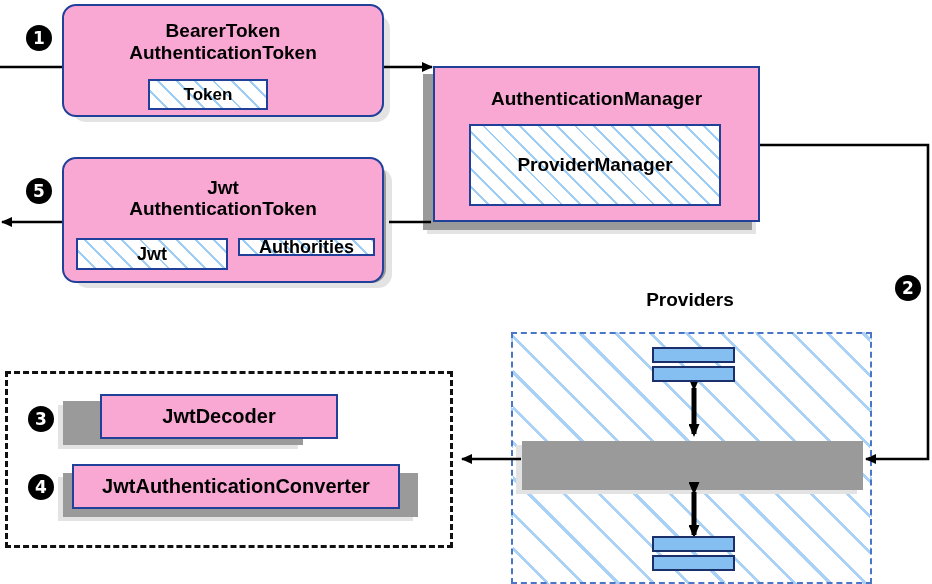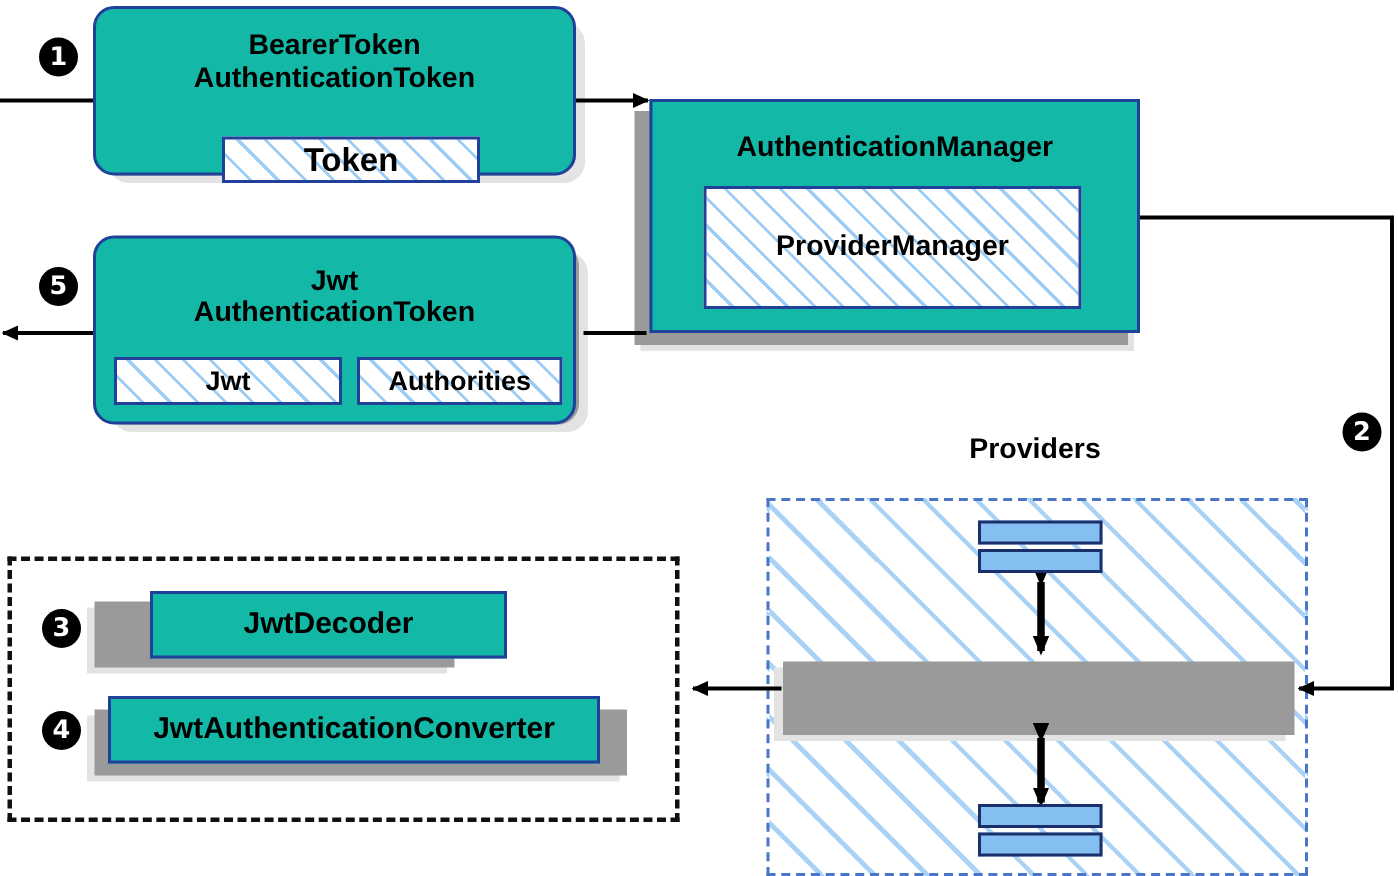--- a/index.html
+++ b/index.html
@@ -15,21 +15,21 @@
     position: relative;
     width: 932px;
     height: 584px;
     background: #ffffff;
     overflow: hidden;
   }
   
   .node {
     position: absolute;
     box-sizing: border-box;
-    background: #14b8a6;
+    background: #f9a8d4;
     border: 2px solid #20409a;
     color: #000000;
     font-weight: bold;
     display: flex;
     flex-direction: column;
     align-items: center;
     justify-content: center;
     text-align: center;
     line-height: 1.12;
     z-index: 6;
@@ -166,37 +166,37 @@
 
   <div class="bullet" style="left:26px; top:25px;">1</div>
 
   <div class="rounded shadow-light" style="left:72px; top:15px; width:318px; height:107px;"></div>
   <div class="rounded shadow-dark" style="left:66px; top:10px; width:318px; height:107px;"></div>
 
   <div class="node rounded" style="left:62px; top:4px; width:322px; height:113px; font-size:19px; padding-bottom:38px;">
     <span>BearerToken</span>
     <span>AuthenticationToken</span>
   </div>
-  <div class="hatch-box" style="left:148px; top:91px; width:172px; height:31px; font-size:22px;">
+  <div class="hatch-box" style="left:148px; top:79px; width:120px; height:31px; font-size:17px;">
     <span>Token</span>
   </div>
 
   <div class="bullet" style="left:26px; top:178px;">5</div>
 
   <div class="rounded shadow-light" style="left:74px; top:168px; width:318px; height:120px;"></div>
   <div class="rounded shadow-dark" style="left:68px; top:163px; width:318px; height:120px;"></div>
 
   <div class="node rounded" style="left:62px; top:157px; width:322px; height:126px; font-size:19px; padding-bottom:44px;">
     <span>Jwt</span>
     <span>AuthenticationToken</span>
   </div>
   <div class="hatch-box" style="left:76px; top:238px; width:152px; height:32px; font-size:18px;">
     <span>Jwt</span>
   </div>
-  <div class="hatch-box" style="left:238px; top:238px; width:137px; height:32px; font-size:18px;">
+  <div class="hatch-box" style="left:238px; top:238px; width:137px; height:18px; font-size:18px;">
     <span>Authorities</span>
   </div>
 
   <div class="shadow-light" style="left:427px; top:78px; width:329px; height:156px;"></div>
   <div class="shadow-dark" style="left:423px; top:74px; width:329px; height:156px;"></div>
 
   <div class="node" style="left:433px; top:66px; width:327px; height:156px; font-size:19px; justify-content:flex-start; padding-top:20px;">
     <span>AuthenticationManager</span>
   </div>
   <div class="hatch-box" style="left:469px; top:124px; width:252px; height:82px; font-size:19px;">

